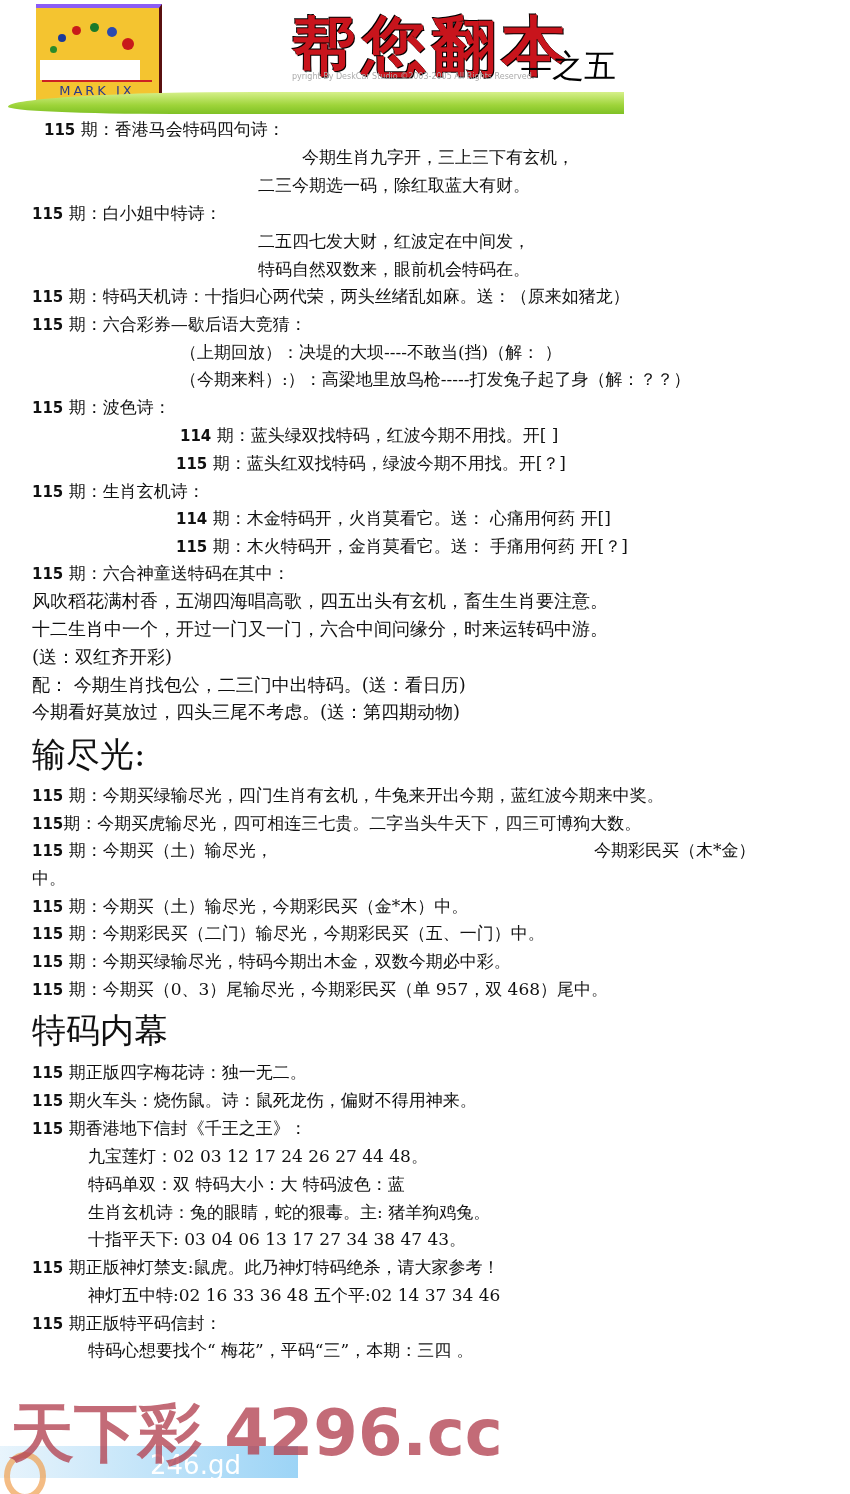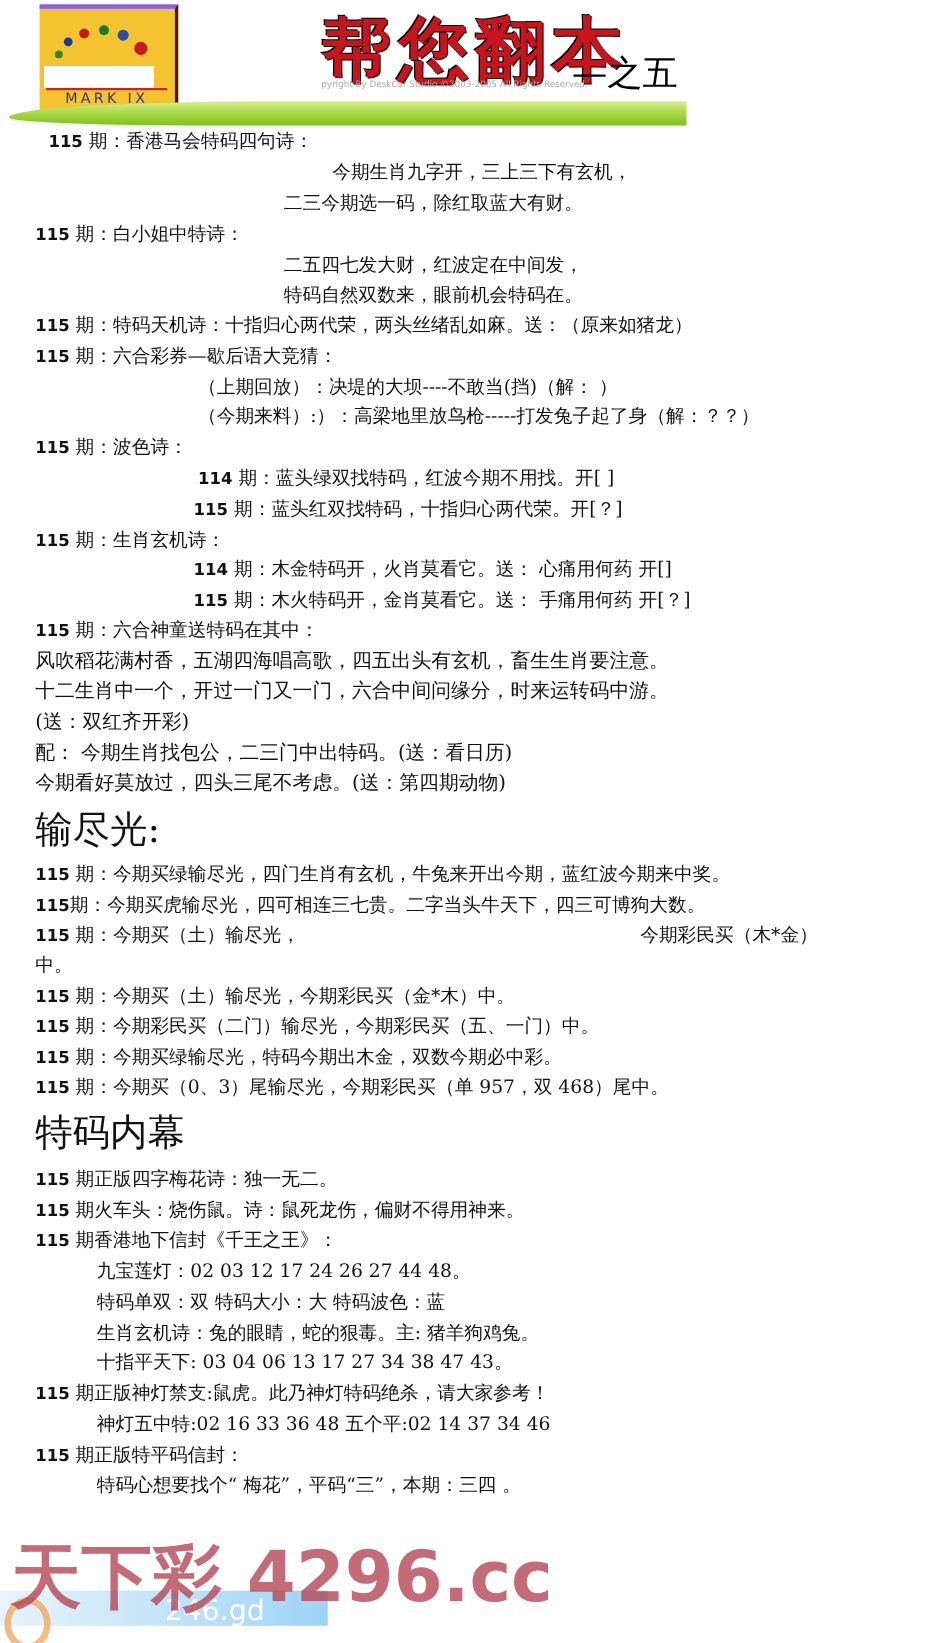--- a/index.html
+++ b/index.html
@@ -63,36 +63,36 @@
   <div class="ln" style="left:258px;top:58px;"><span>二三今期选一码，除红取蓝大有财。</span></div>
   <div class="ln" style="left:32px;top:86px;"><span class="num">115</span><span> 期：白小姐中特诗：</span></div>
   <div class="ln" style="left:258px;top:114px;"><span>二五四七发大财，红波定在中间发，</span></div>
   <div class="ln" style="left:258px;top:142px;"><span>特码自然双数来，眼前机会特码在。</span></div>
   <div class="ln" style="left:32px;top:169px;"><span class="num">115</span><span> 期：特码天机诗：十指归心两代荣，两头丝绪乱如麻。送：（原来如猪龙）</span></div>
   <div class="ln" style="left:32px;top:197px;"><span class="num">115</span><span> 期：六合彩券—歇后语大竞猜：</span></div>
   <div class="ln" style="left:180px;top:225px;"><span>（上期回放）：决堤的大坝----不敢当(挡)（解：  ）</span></div>
   <div class="ln" style="left:180px;top:252px;"><span>（今期来料）:）：高梁地里放鸟枪-----打发兔子起了身（解：？？）</span></div>
   <div class="ln" style="left:32px;top:280px;"><span class="num">115</span><span> 期：波色诗：</span></div>
   <div class="ln" style="left:180px;top:308px;"><span class="num">114</span><span> 期：蓝头绿双找特码，红波今期不用找。开[        ]</span></div>
-  <div class="ln" style="left:176px;top:336px;"><span class="num">115</span><span> 期：蓝头红双找特码，十指归心两代荣。开[？]</span></div>
+  <div class="ln" style="left:176px;top:336px;"><span class="num">115</span><span> 期：蓝头红双找特码，绿波今期不用找。开[？]</span></div>
   <div class="ln" style="left:32px;top:364px;"><span class="num">115</span><span> 期：生肖玄机诗：</span></div>
   <div class="ln" style="left:176px;top:391px;"><span class="num">114</span><span> 期：木金特码开，火肖莫看它。送： 心痛用何药    开[]</span></div>
   <div class="ln" style="left:176px;top:419px;"><span class="num">115</span><span> 期：木火特码开，金肖莫看它。送： 手痛用何药    开[？]</span></div>
   <div class="ln" style="left:32px;top:446px;"><span class="num">115</span><span> 期：六合神童送特码在其中：</span></div>
   <div class="ln" style="left:32px;top:474px;font-size:18px;"><span>风吹稻花满村香，五湖四海唱高歌，四五出头有玄机，畜生生肖要注意。</span></div>
   <div class="ln" style="left:32px;top:502px;font-size:18px;"><span>十二生肖中一个，开过一门又一门，六合中间问缘分，时来运转码中游。</span></div>
   <div class="ln" style="left:32px;top:530px;font-size:18px;"><span>(送：双红齐开彩)</span></div>
   <div class="ln" style="left:32px;top:558px;font-size:18px;"><span>配：  今期生肖找包公，二三门中出特码。(送：看日历)</span></div>
   <div class="ln" style="left:32px;top:585px;font-size:18px;"><span>今期看好莫放过，四头三尾不考虑。(送：第四期动物)</span></div>
 
   <div class="h2" style="left:32px;top:622px;">输尽光:</div>
   <div class="ln" style="left:32px;top:668px;"><span class="num">115</span><span> 期：今期买绿输尽光，四门生肖有玄机，牛兔来开出今期，蓝红波今期来中奖。</span></div>
   <div class="ln" style="left:32px;top:696px;"><span class="num">115</span><span>期：今期买虎输尽光，四可相连三七贵。二字当头牛天下，四三可博狗大数。</span></div>
   <div class="ln" style="left:32px;top:723px;"><span class="num">115</span><span> 期：今期买（土）输尽光，</span></div>
-  <div class="ln" style="left:582px;top:723px;text-align:center;"><span>今期彩民买（木*金）</span></div>
+  <div class="ln" style="left:594px;top:723px;text-align:center;"><span>今期彩民买（木*金）</span></div>
   <div class="ln" style="left:32px;top:751px;"><span>中。</span></div>
   <div class="ln" style="left:32px;top:779px;"><span class="num">115</span><span> 期：今期买（土）输尽光，今期彩民买（金*木）中。</span></div>
   <div class="ln" style="left:32px;top:806px;"><span class="num">115</span><span> 期：今期彩民买（二门）输尽光，今期彩民买（五、一门）中。</span></div>
   <div class="ln" style="left:32px;top:834px;"><span class="num">115</span><span> 期：今期买绿输尽光，特码今期出木金，双数今期必中彩。</span></div>
   <div class="ln" style="left:32px;top:862px;"><span class="num">115</span><span> 期：今期买（0、3）尾输尽光，今期彩民买（单 957，双 468）尾中。</span></div>
 
   <div class="h2" style="left:32px;top:898px;">特码内幕</div>
   <div class="ln" style="left:32px;top:945px;"><span class="num">115</span><span> 期正版四字梅花诗：独一无二。</span></div>
   <div class="ln" style="left:32px;top:973px;"><span class="num">115</span><span> 期火车头：烧伤鼠。诗：鼠死龙伤，偏财不得用神来。</span></div>
   <div class="ln" style="left:32px;top:1001px;"><span class="num">115</span><span> 期香港地下信封《千王之王》：</span></div>

